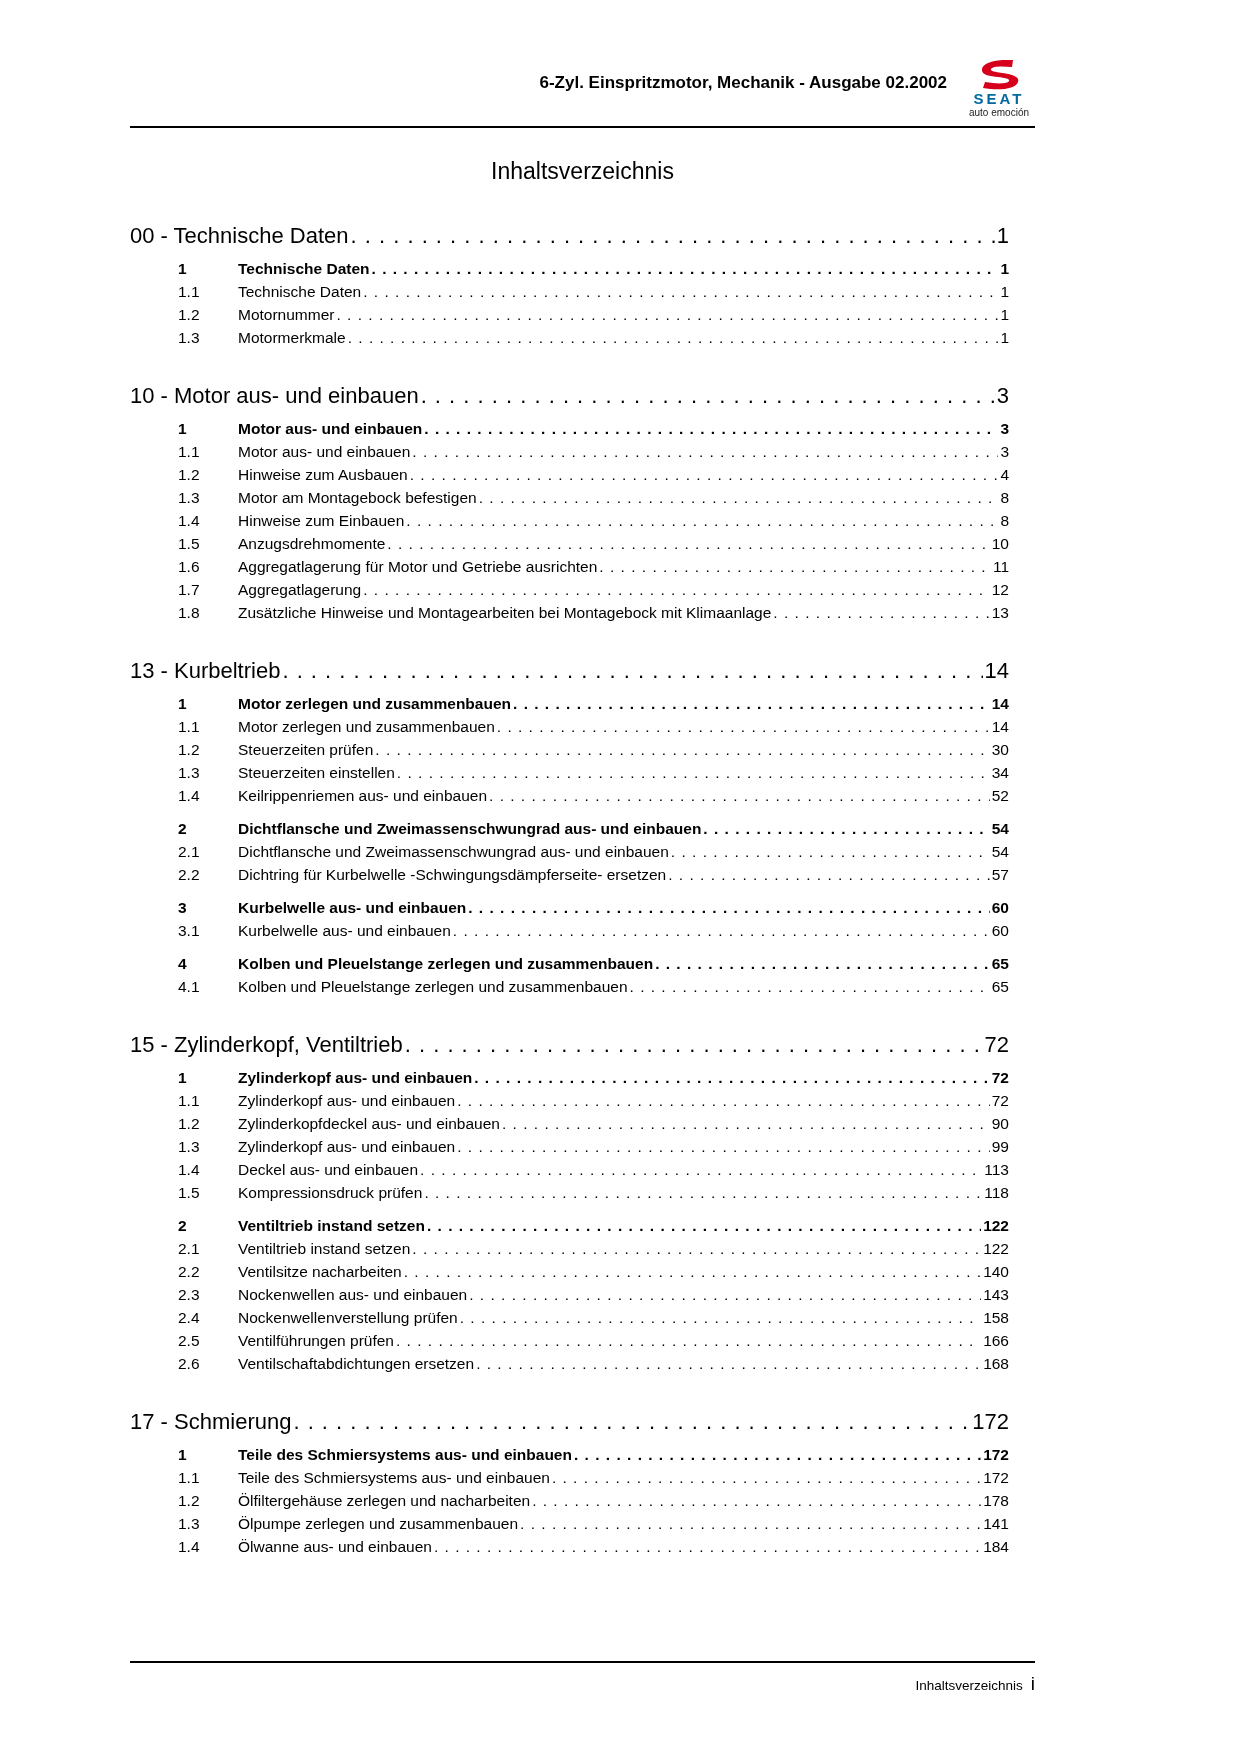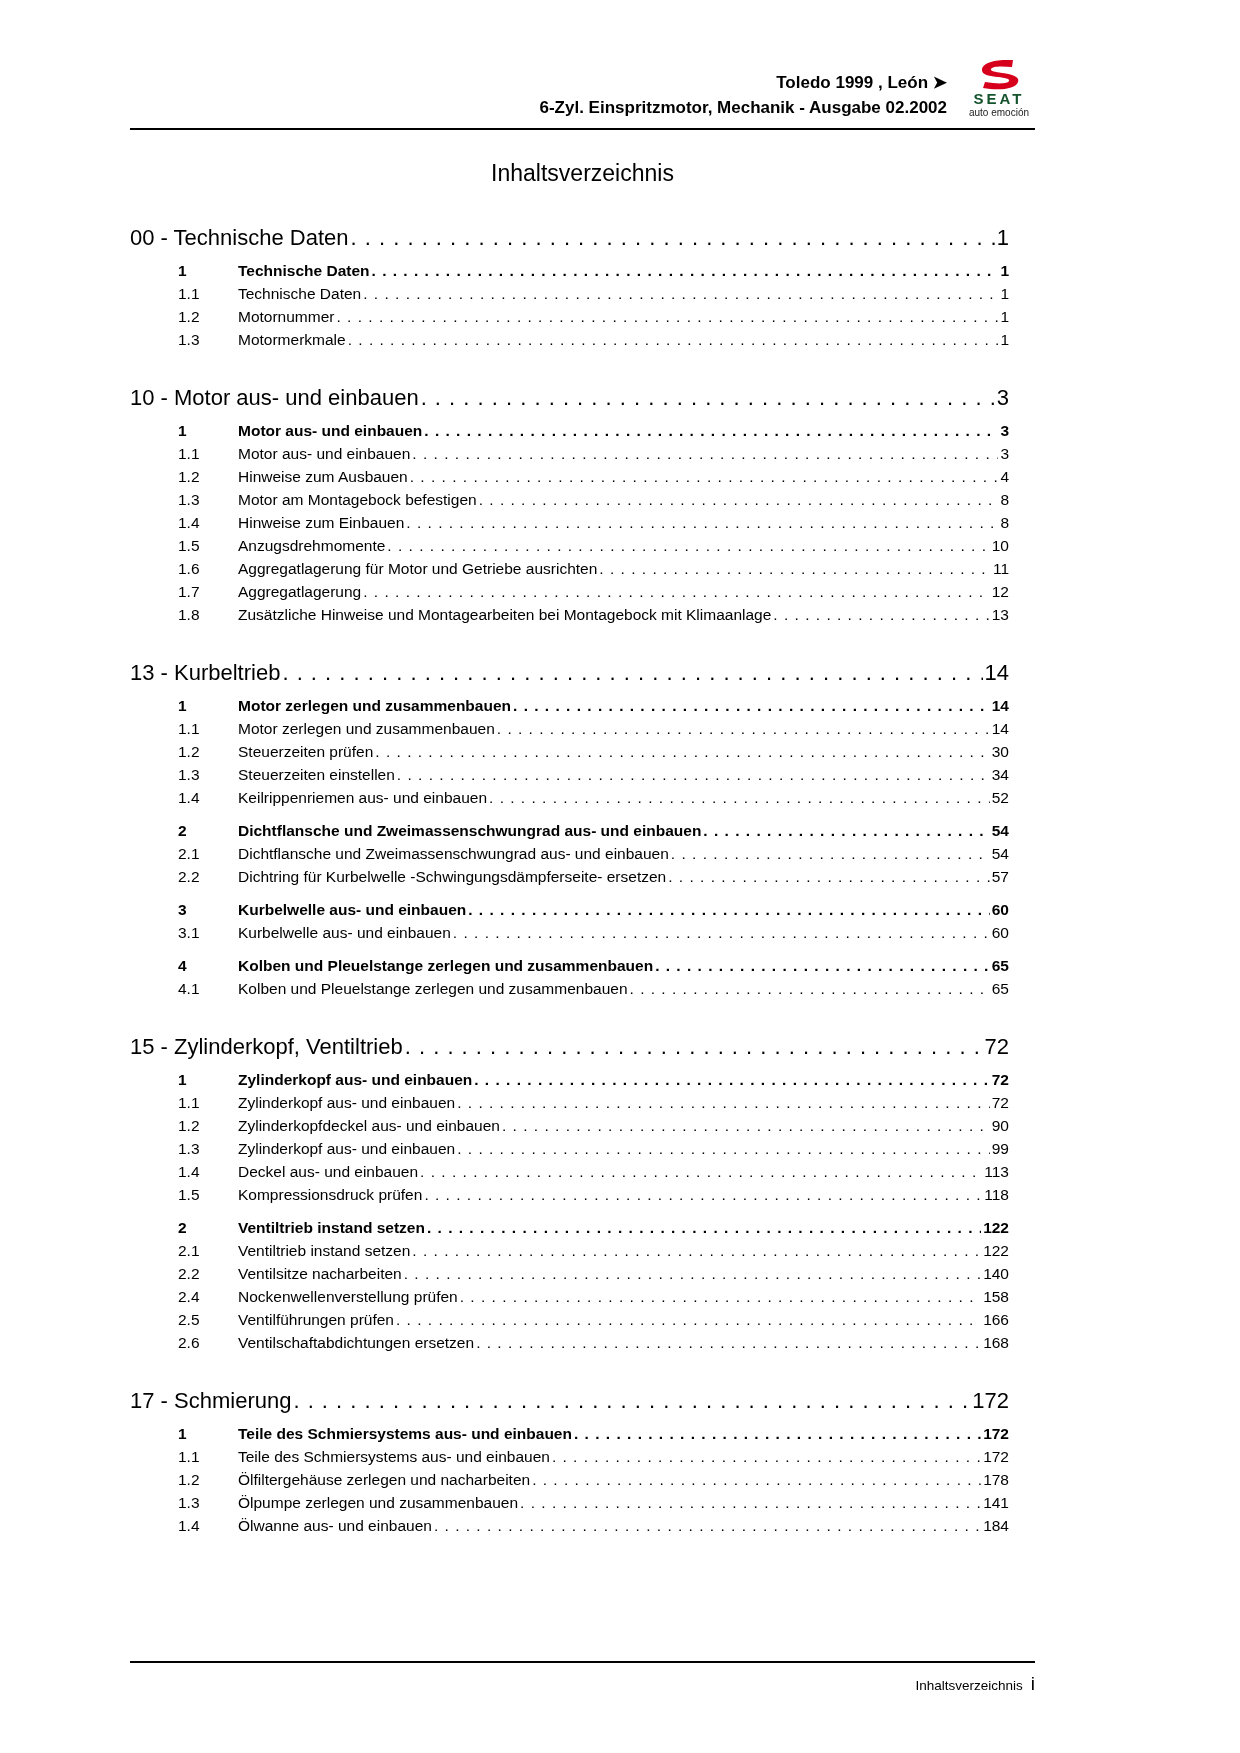--- a/index.html
+++ b/index.html
@@ -125,30 +125,29 @@
   .footer-page { font-size: 19px; }
 </style>
 </head>
 <body>
 
 <div class="page">
   <div class="content">
 
     <div class="header">
       <div class="header-text">
-        <div>Toledo 1999 , León ➤</div>
         <div>6-Zyl. Einspritzmotor, Mechanik - Ausgabe 02.2002</div>
       </div>
       <div class="logo">
         <span>
           <svg width="44" height="30" viewBox="0 0 44 30" aria-hidden="true">
             <path fill="#d6001c" d="M36 0 C18 -1 6 3 5 9 c-1 6 8 7 16 8 8 1 12 2 11 4 -1 3 -12 3 -24 1 L6 28 c16 3 33 1 35 -6 2 -6 -8 -8 -16 -9 -8 -1 -12 -2 -11 -4 1 -3 11 -3 21 -2 Z"></path>
           </svg>
         </span>
-        <div class="logo-brand" style="color:#14532d">SEAT</div>
+        <div class="logo-brand" style="color:#0369a1">SEAT</div>
         <div class="logo-tagline">auto emoción</div>
       </div>
     </div>
     <hr class="rule">
 
     <h1 class="page-title">Inhaltsverzeichnis</h1>
 
     <main class="toc" id="toc">
         <section class="chapter">
           <div class="row chapter-row">
@@ -373,20 +372,26 @@
             <span class="num">2.1</span>
             <span class="title">Ventiltrieb instand setzen</span>
             <span class="dots"></span>
             <span class="page-num">122</span>
           </div>
           <div class="row entry">
             <span class="num">2.2</span>
             <span class="title">Ventilsitze nacharbeiten</span>
             <span class="dots"></span>
             <span class="page-num">140</span>
+          </div>
+          <div class="row entry">
+            <span class="num">2.3</span>
+            <span class="title">Nockenwellen aus- und einbauen</span>
+            <span class="dots"></span>
+            <span class="page-num">143</span>
           </div>
           <div class="row entry">
             <span class="num">2.4</span>
             <span class="title">Nockenwellenverstellung prüfen</span>
             <span class="dots"></span>
             <span class="page-num">158</span>
           </div>
           <div class="row entry">
             <span class="num">2.5</span>
             <span class="title">Ventilführungen prüfen</span>

